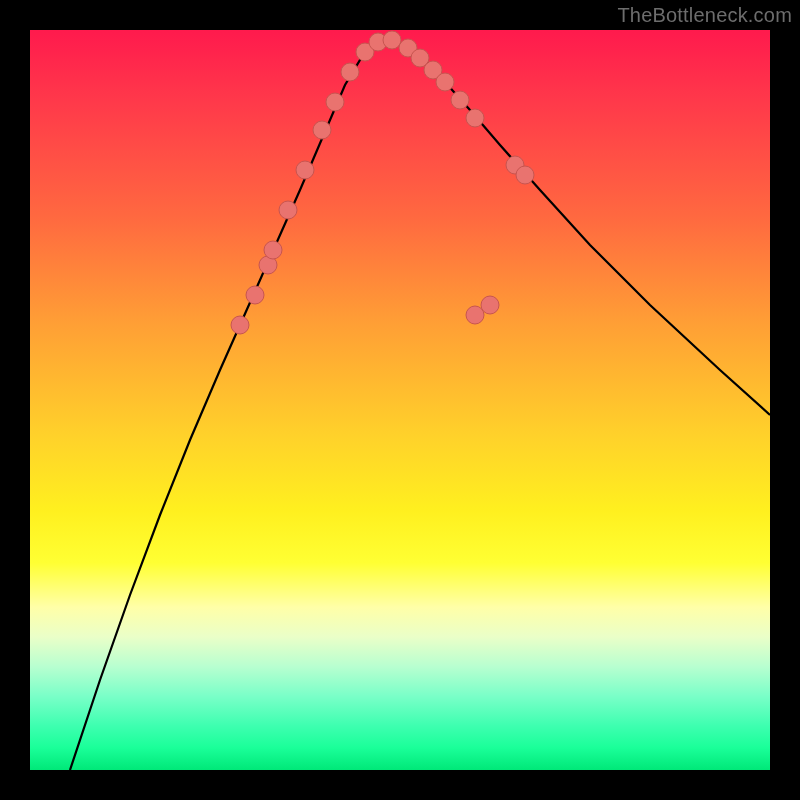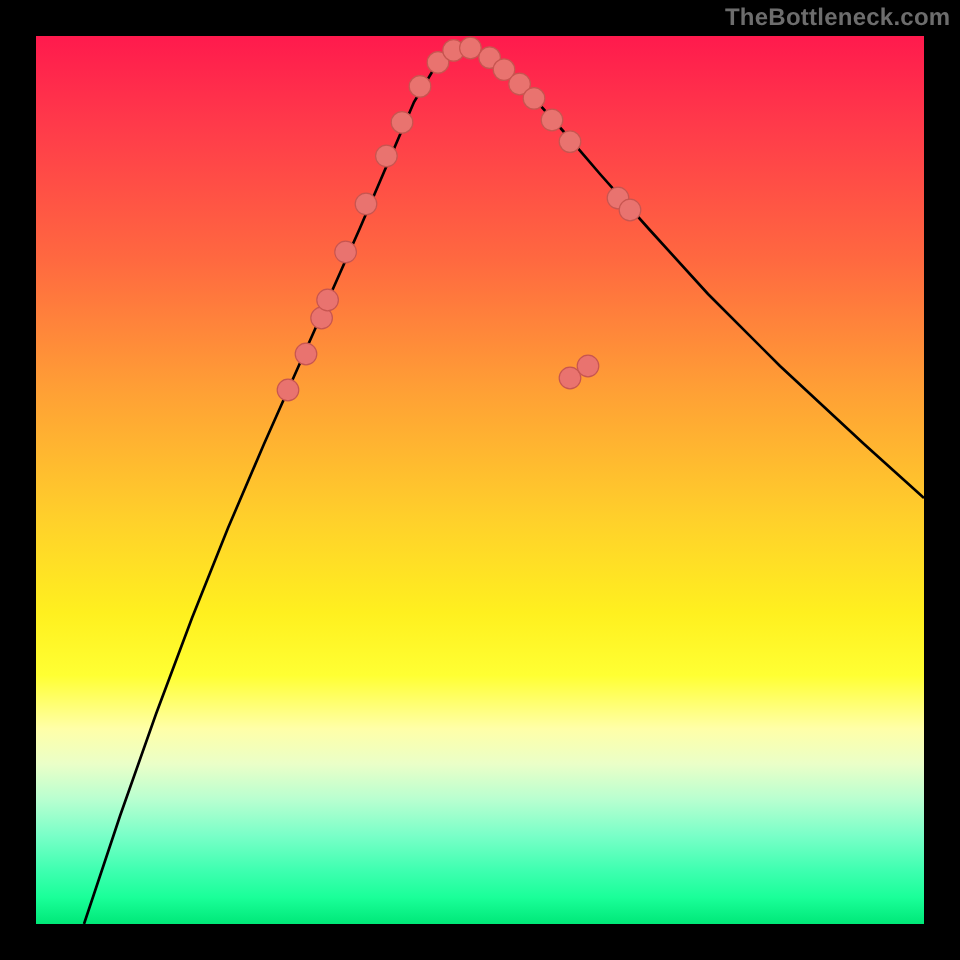--- a/index.html
+++ b/index.html
@@ -40,21 +40,21 @@
       #1aff99 97%,
       #00e878 100%
     );
   }
   .watermark {
     position: absolute;
     top: 4px;
     right: 8px;
     font-family: Arial, Helvetica, sans-serif;
     font-size: 20px;
-    font-weight: 700;
+    font-weight: 400;
     color: #6d6d6d;
     letter-spacing: 0.2px;
     user-select: none;
   }
   svg.curve {
     position: absolute;
     left: 0;
     top: 0;
   }
 </style>

